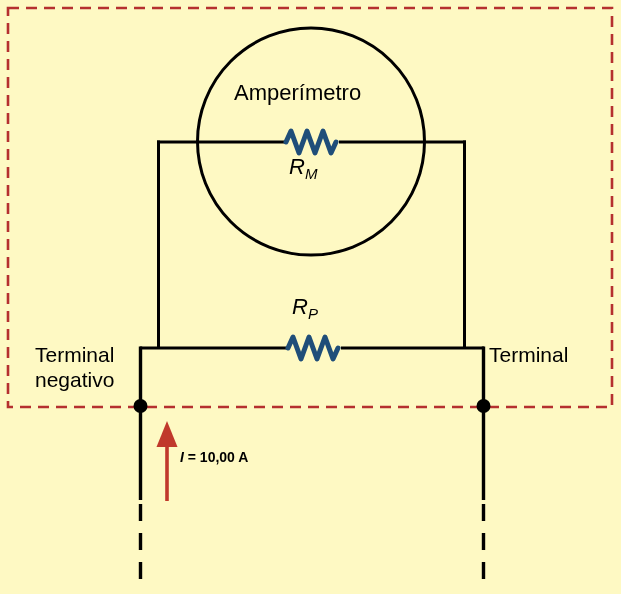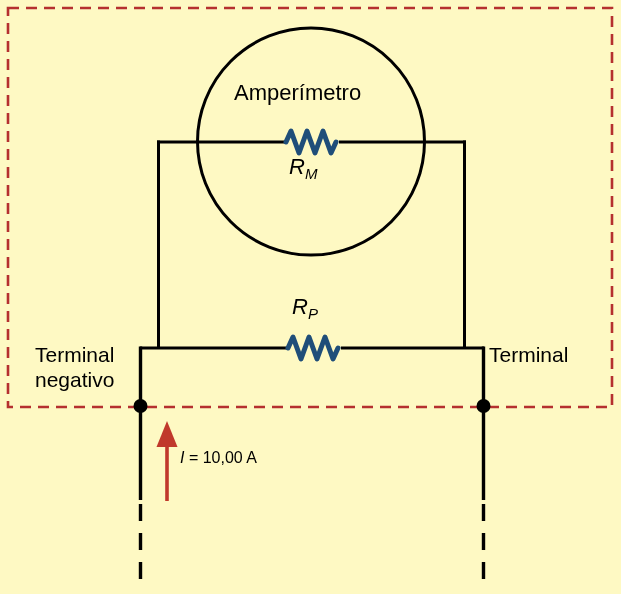--- a/index.html
+++ b/index.html
@@ -42,21 +42,22 @@
   }
   #label-terminal-negative {
     left: 489px;
     top: 343px;
     font-size: 21px;
     text-align: left;
   }
   #label-current {
     left: 180px;
     top: 449px;
-    font-size: 16px;
+    font-size: 14px;
+    font-weight: bold;
   }
   #label-current .ital {
     font-style: italic;
   }
   .rlabel {
     position: absolute;
     font-size: 22px;
     font-style: italic;
     color: #000000;
   }

